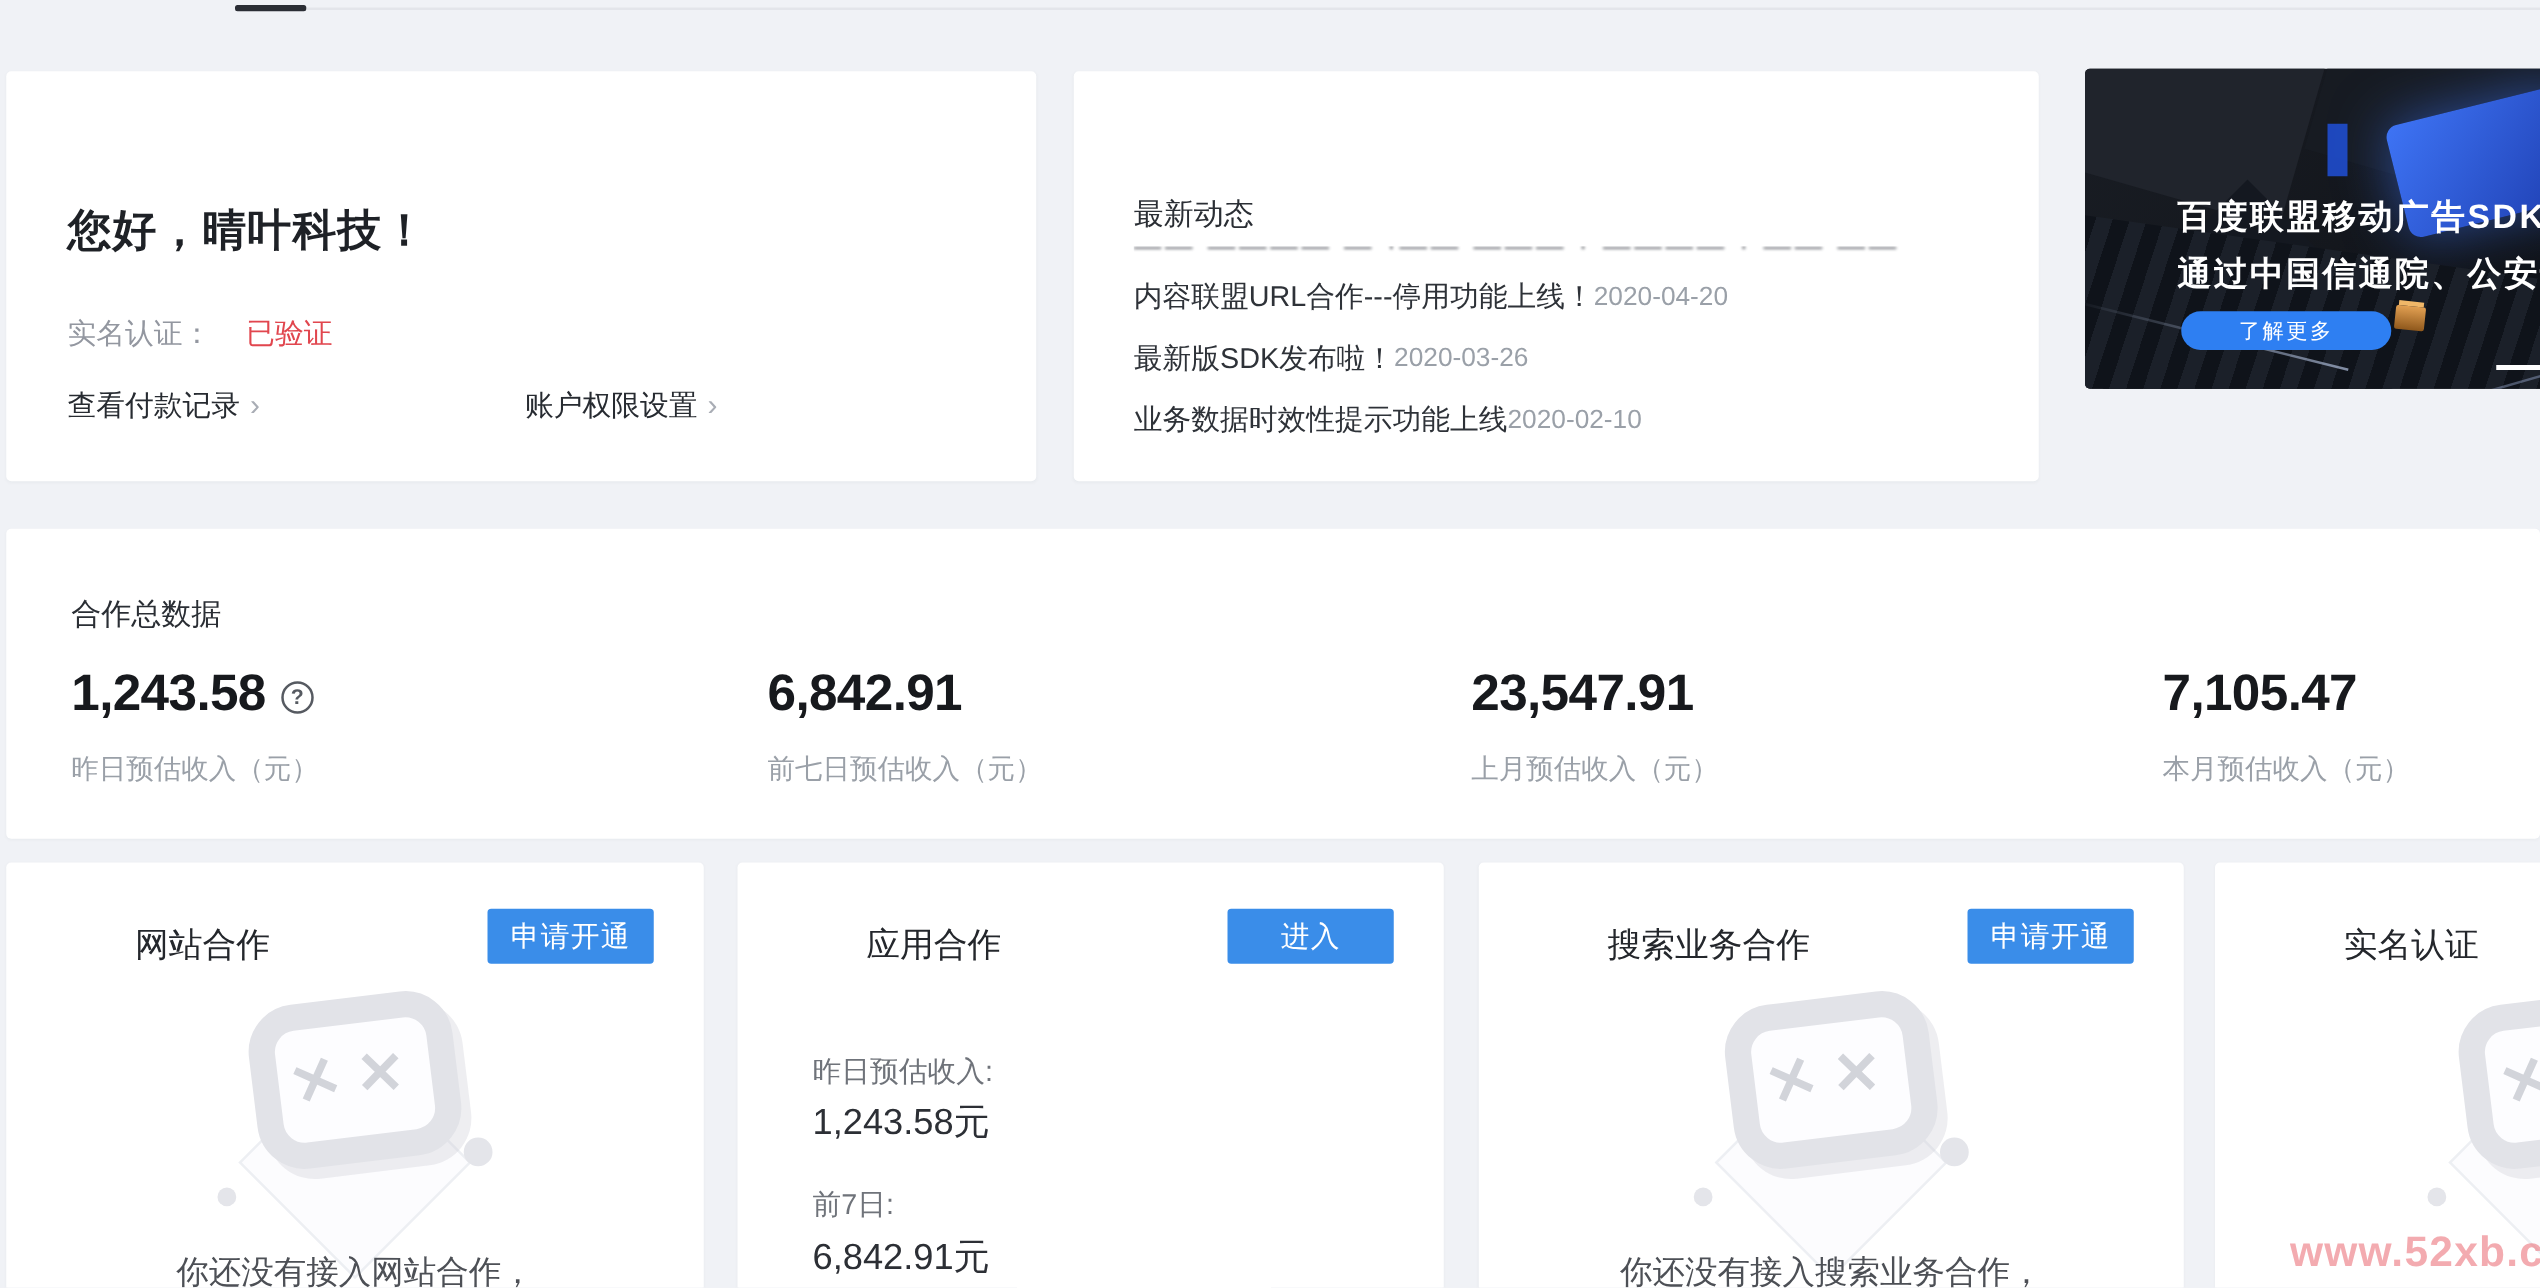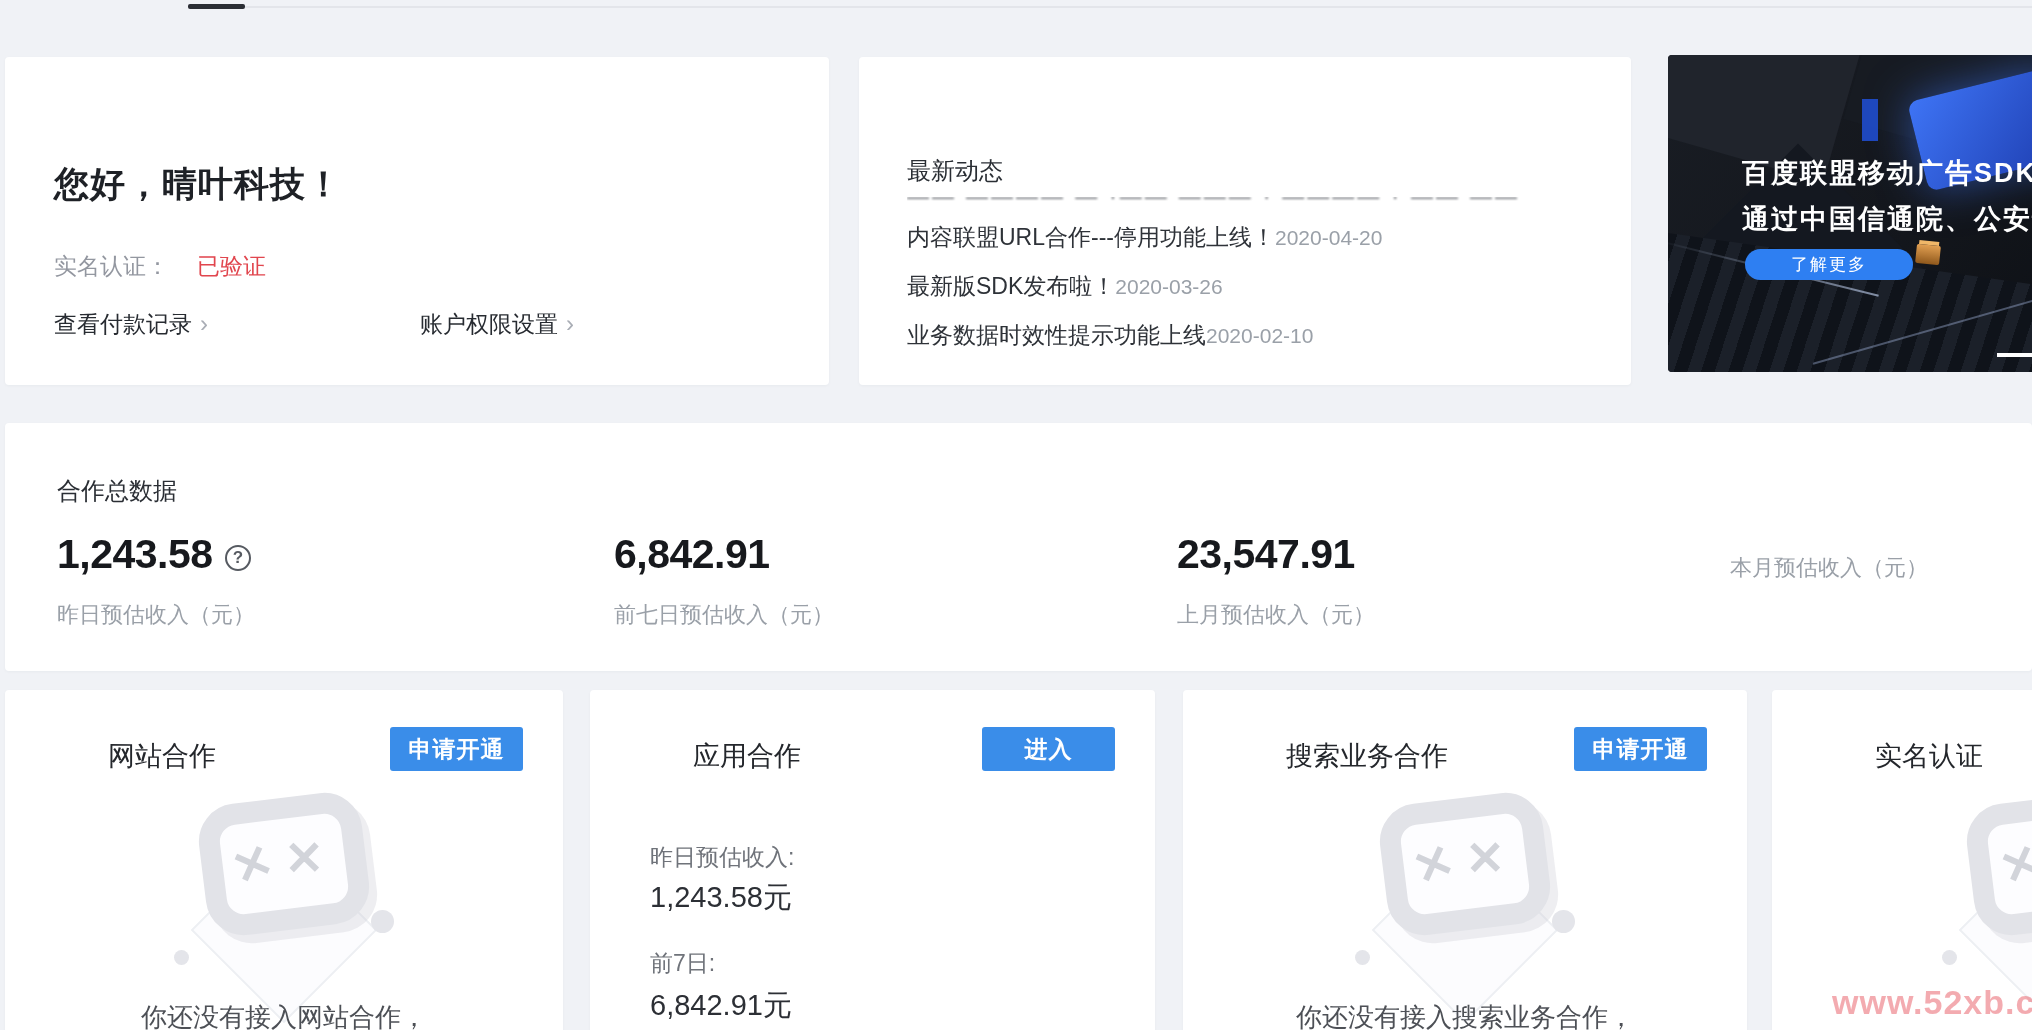--- a/index.html
+++ b/index.html
@@ -27,21 +27,21 @@
   .news { left:859px; top:57px; width:772px; height:328px; overflow:hidden; }
   .news-title { position:absolute; left:48px; top:98px; font-size:24px; color:#2a2e34; }
   .news-list { position:absolute; left:48px; right:42px; top:140px; }
   .news-partial { height:16px; overflow:hidden; position:relative; }
   .news-partial span { position:absolute; left:0; top:-13px; font-size:22px; color:#4a4e55; letter-spacing:3px; filter:blur(1.2px); opacity:.85; white-space:nowrap; }
   .news-row { height:49px; display:flex; justify-content:flex-start; align-items:center; cursor:pointer; }
   .news-row .n-title { font-size:23px; color:#2e3238; }
   .news-row .n-date { font-size:21px; color:#9aa0a8; }
 
   
-  .banner { position:absolute; left:1668px; top:55px; width:364px; height:317px; background:linear-gradient(130deg,#191d24 0%,#14171d 55%,#0e1116 100%); overflow:hidden; border-radius:4px 0 0 4px; cursor:pointer;text-decoration:underline; }
+  .banner { position:absolute; left:1668px; top:55px; width:364px; height:256px; background:linear-gradient(130deg,#191d24 0%,#14171d 55%,#0e1116 100%); overflow:hidden; border-radius:4px 0 0 4px; cursor:pointer;text-decoration:underline; }
   .b-blk { position:absolute; background:#1e2229; }
   .b-blk1 { left:-40px; top:-50px; width:220px; height:150px; transform:rotate(16deg); background:#20242c; }
   .b-blk2 { left:190px; top:-40px; width:170px; height:130px; transform:rotate(16deg); background:#171b22; }
   .b-blk3 { left:30px; top:130px; width:200px; height:200px; transform:rotate(45deg); background:#141820; }
   .b-glow { position:absolute; right:-34px; top:28px; width:150px; height:92px; border-radius:10px; transform:rotate(-14deg); background:linear-gradient(135deg,#3e74f5,#1d3cae); box-shadow:0 0 44px rgba(62,116,245,.55); }
   .b-slab { position:absolute; left:194px; top:44px; width:16px; height:42px; background:#2050d8; opacity:.85; }
   .b-stripes { position:absolute; left:-30px; bottom:-46px; width:150%; height:150px; background:repeating-linear-gradient(100deg,#1b2029 0 13px,#0f131a 13px 26px); transform:rotate(8deg); }
   .b-line1 { position:absolute; left:-16px; top:212px; width:230px; height:2px; background:linear-gradient(90deg,rgba(255,255,255,0),rgba(205,222,255,.6)); transform:rotate(14deg); }
   .b-line2 { position:absolute; left:140px; top:272px; width:260px; height:2px; background:rgba(190,210,255,.35); transform:rotate(-16deg); }
   .b-text1 { position:absolute; left:74px; top:100px; font-size:27px; font-weight:bold; color:#ffffff; white-space:nowrap; letter-spacing:2px; }
@@ -59,21 +59,21 @@
   .stat-label { margin-top:22px; font-size:22px; color:#9aa0a8; }
   .stat-1 { left:52px; } .stat-2 { left:609px; } .stat-3 { left:1172px; } .stat-4 { left:1725px; }
 
   
   .coop { top:690px; height:360px; }
   .coop-1 { left:5px; width:558px; }
   .coop-2 { left:590px; width:565px; }
   .coop-3 { left:1183px; width:564px; }
   .coop-4 { left:1772px; width:560px; }
   .coop-title { position:absolute; left:55px; top:48px; font-size:27px; color:#24272c;margin-left:48px; }
-  .coop-btn { position:absolute; right:40px; top:37px; width:133px; height:44px; background:#3a8de9; color:#ffffff; font-size:23px; text-align:center; line-height:44px; border-radius:3px; letter-spacing:1px; cursor:pointer;font-weight:bold; }
+  .coop-btn { position:absolute; right:40px; top:37px; width:133px; height:44px; background:#3a8de9; color:#ffffff; font-size:23px; text-align:center; line-height:44px; border-radius:3px; letter-spacing:1px; cursor:pointer; }
   .empty-text { position:absolute; left:0; right:0; top:310px; text-align:center; font-size:26px; color:#4d5056; }
   .coop-4 .empty-text { left:auto; right:-180px; width:560px; }
 
   
   .illu { position:absolute; left:50%; top:102px; width:220px; height:215px; margin-left:-110px; }
   .illu .diamond { position:absolute; left:44px; top:72px; width:132px; height:132px; transform:rotate(45deg); background:#fcfcfe; border:2px solid #edeff3; }
   .illu .tv { position:absolute; left:28px; top:6px; width:164px; height:132px; border:21px solid #e2e3e8; border-radius:38px; background:#fdfdff; transform:rotate(-7deg); box-shadow:7px 9px 0 rgba(205,207,214,0.35); }
   .illu .eye { position:absolute; font-size:47px; font-weight:bold; color:#d2d4da; top:14px; }
   .illu .eye-l { left:10px; transform:rotate(-14deg); }
   .illu .eye-r { left:62px; transform:rotate(6deg); }
@@ -153,20 +153,21 @@
     </div>
     <div class="stat stat-2">
       <div class="stat-value">6,842.91</div>
       <div class="stat-label">前七日预估收入（元）</div>
     </div>
     <div class="stat stat-3">
       <div class="stat-value">23,547.91</div>
       <div class="stat-label">上月预估收入（元）</div>
     </div>
     <div class="stat stat-4">
+      <div class="stat-value">7,105.47</div>
       <div class="stat-label">本月预估收入（元）</div>
     </div>
   </div>
 
   <div class="card coop coop-1">
     <div class="coop-title">网站合作</div>
     <div class="coop-btn">申请开通</div>
     <div class="illu">
       <div class="diamond"></div>
       <div class="dot dot-l"></div>

